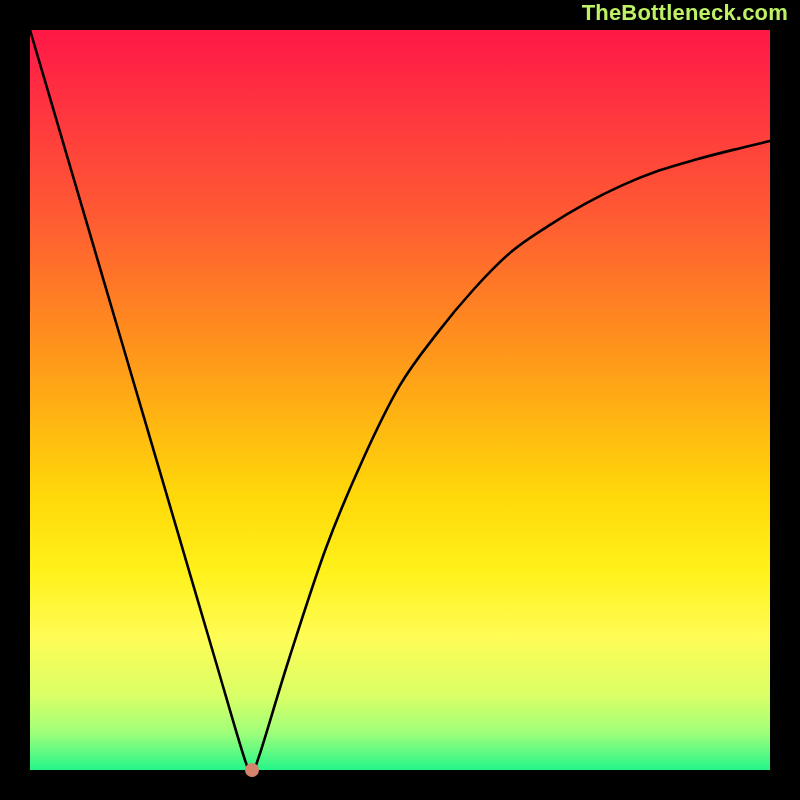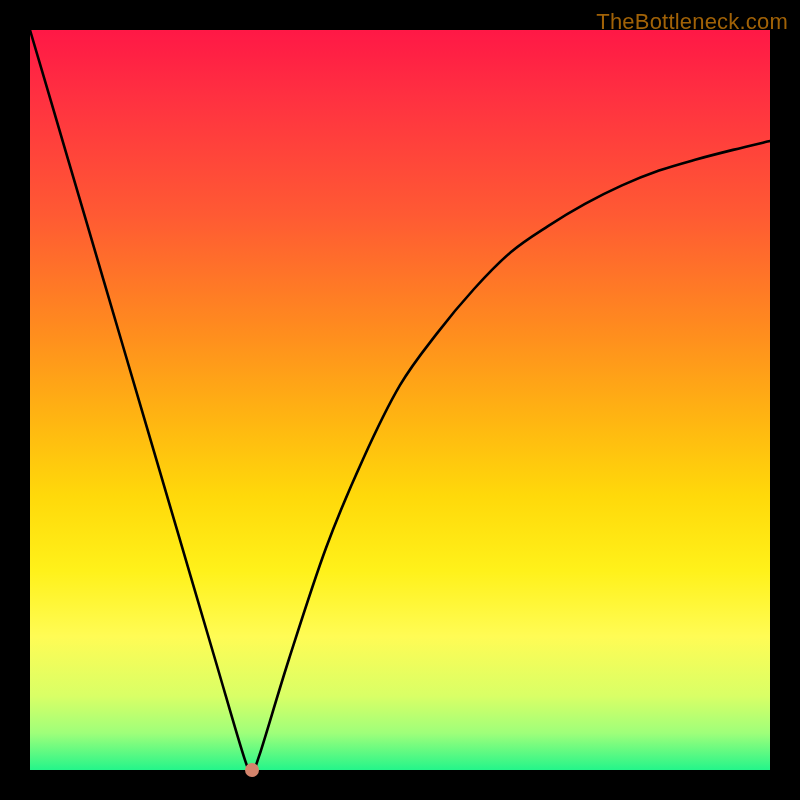--- a/index.html
+++ b/index.html
@@ -33,25 +33,25 @@
       #ffd90a 63%,
       #fff11a 73%,
       #fffc55 82%,
       #d9ff66 90%,
       #9fff7a 95%,
       #24f58a 100%
     );
   }
   .attribution {
     position: absolute;
-    top: 9px;
+    top: 0;
     right: 12px;
-    color: #a16207;
+    color: #bef264;
     font-size: 22px;
-    font-weight: 400;
+    font-weight: 700;
     letter-spacing: 0.2px;
     user-select: none;
   }
   svg.curve {
     position: absolute;
     left: 0;
     top: 0;
     width: 740px;
     height: 740px;
     overflow: visible;

